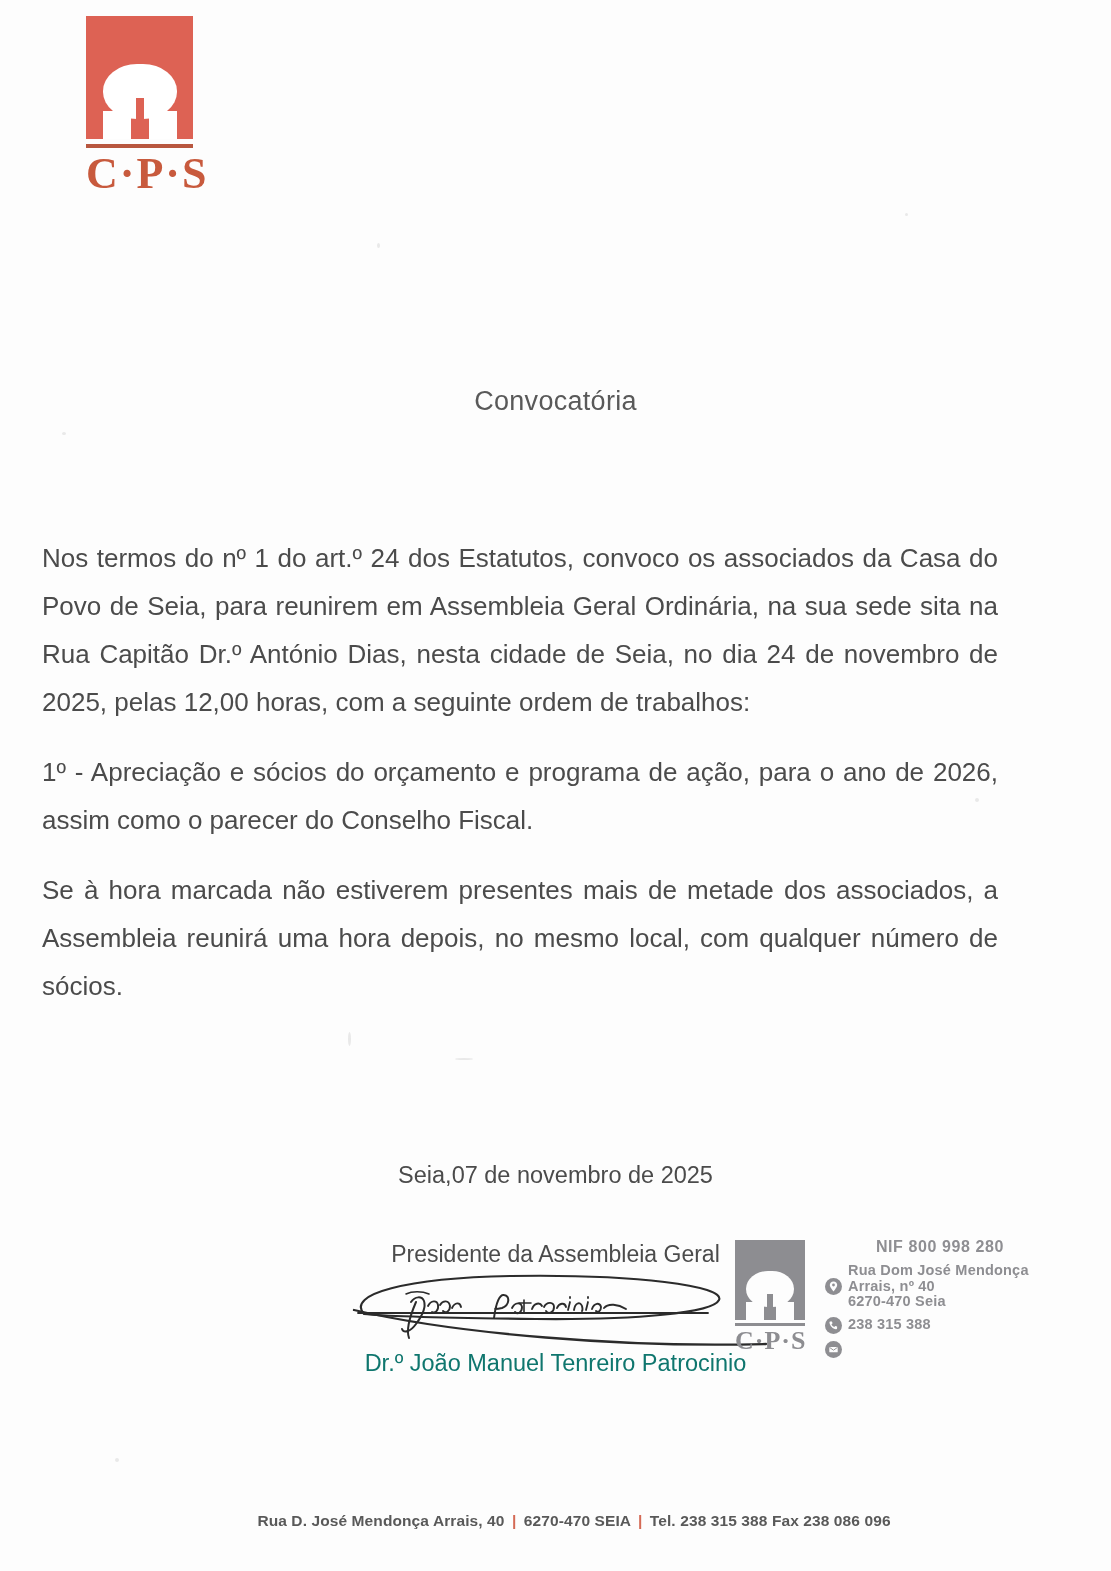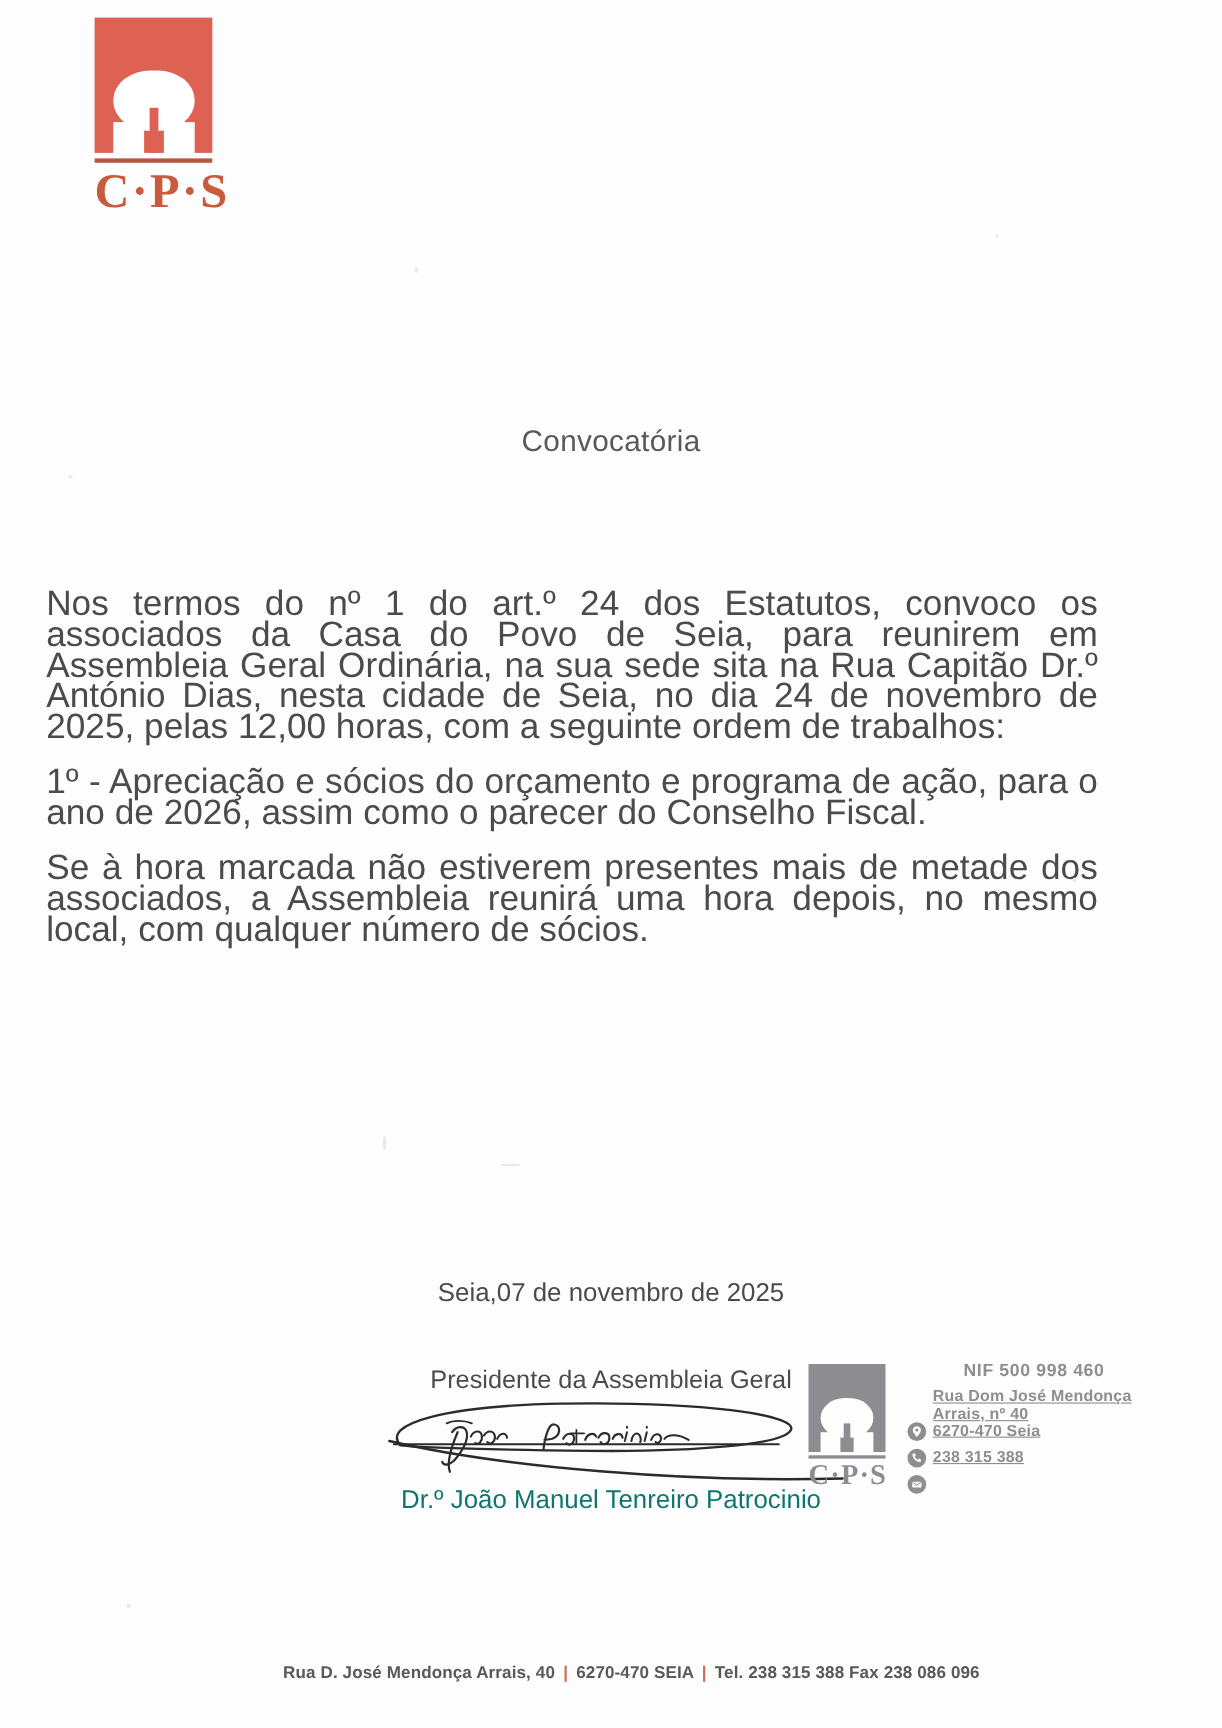--- a/index.html
+++ b/index.html
@@ -98,22 +98,22 @@
   }
 
   .doc-body {
     position: absolute;
     left: 42px;
     top: 534px;
     width: 956px;
   }
 
   .para {
-    font-size: 32px;
-    line-height: 28px;
+    font-size: 26px;
+    line-height: 48px;
     color: #4b4b4b;
     margin-bottom: 22px;
   }
   .para.justified {
     text-align: justify;
     text-align-last: left;
   }
 
   
   .sign-block {
@@ -225,23 +225,22 @@
   .stamp-nif {
     font-size: 16px;
     font-weight: bold;
     letter-spacing: 0.6px;
     text-align: center;
     color: #8e8e92;
     margin-bottom: 7px;
   }
   .stamp-line {
     display: flex;
-    align-items: flex-end;
+    align-items: center;
     margin-bottom: 6px;
-    text-decoration: underline;
   }
   .stamp-icon {
     flex: 0 0 17px;
     width: 17px;
     height: 17px;
     border-radius: 50%;
     background: #8e8e92;
     margin-right: 6px;
     margin-top: 1px;
     position: relative;
@@ -354,21 +353,21 @@
       <div class="stamp-canopy"></div>
       <div class="stamp-notch-l"></div>
       <div class="stamp-notch-r"></div>
       <div class="stamp-trunk"></div>
     </div>
     <div class="stamp-rule"></div>
     <div class="stamp-wordmark">C·P·S</div>
   </div>
 
   <div class="stamp-info">
-    <div class="stamp-nif">NIF 500 998 460</div>
+    <div class="stamp-nif">NIF 800 998 280</div>
 
     <div class="stamp-line">
       <span class="stamp-icon">
         <svg width="11" height="11" viewBox="0 0 11 11" xmlns="http://www.w3.org/2000/svg">
           <path d="M5.5 0.6 C3.3 0.6 1.8 2.2 1.8 4.1 C1.8 6.6 5.5 10.4 5.5 10.4 C5.5 10.4 9.2 6.6 9.2 4.1 C9.2 2.2 7.7 0.6 5.5 0.6 Z" fill="#fdfdfd"></path>
           <circle cx="5.5" cy="4" r="1.4" fill="#8e8e92"></circle>
         </svg>
       </span>
       <span class="stamp-text">
         <span class="addr-l">Rua Dom José Mendonça</span>

